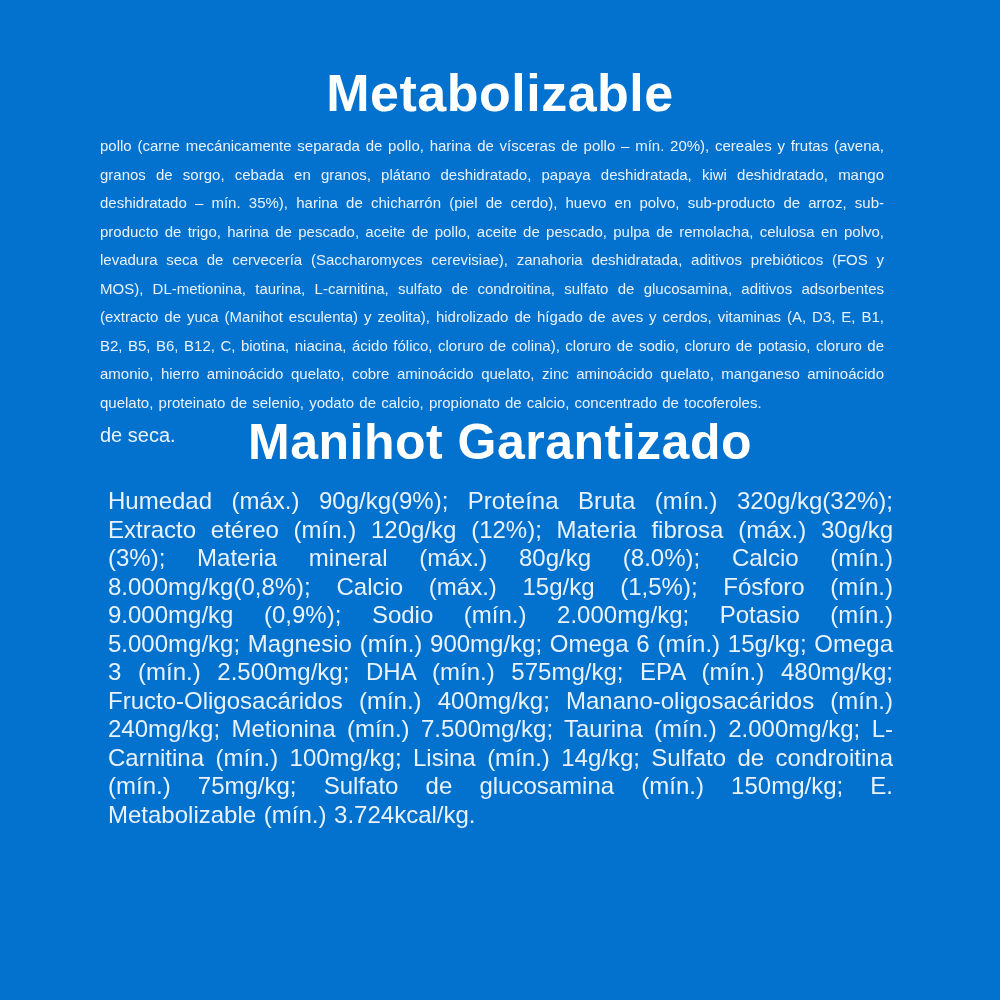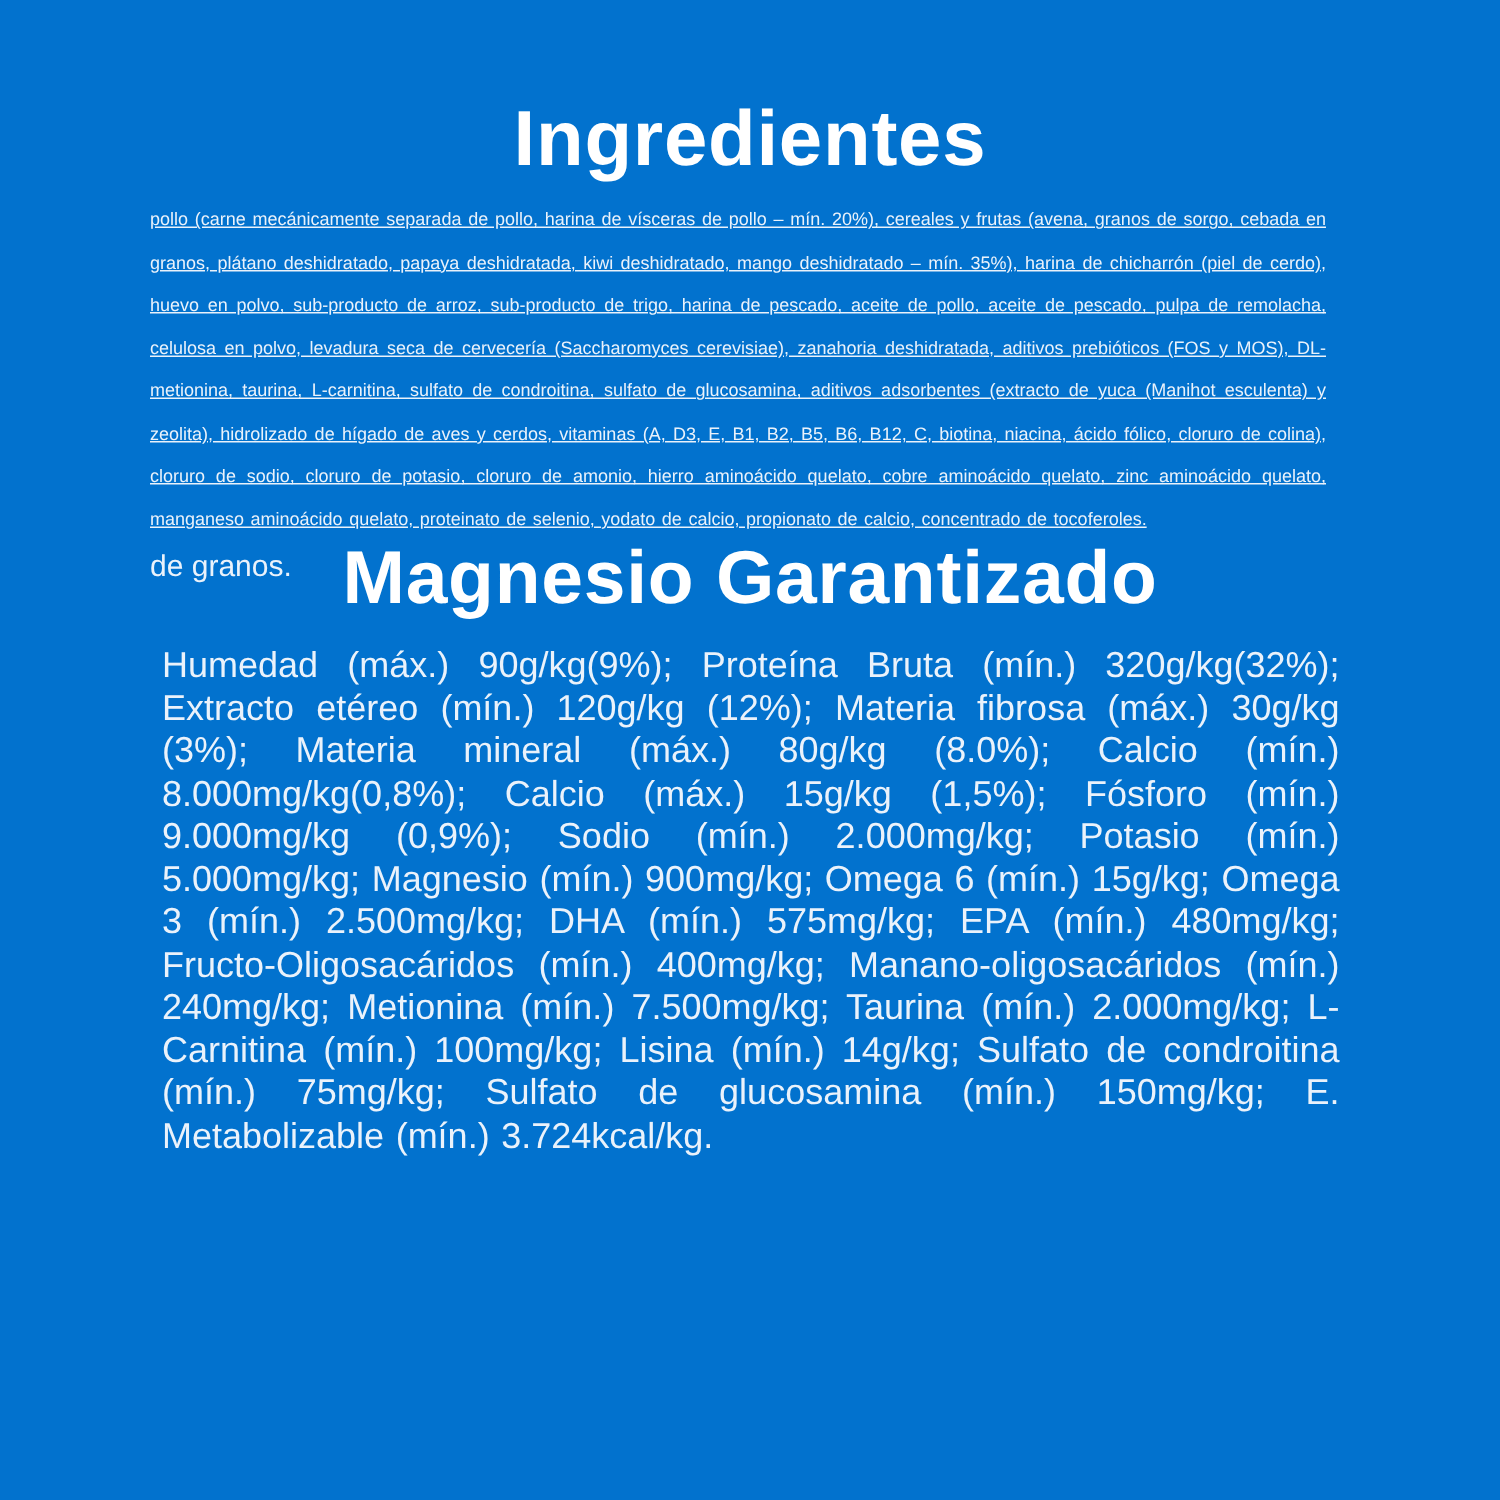--- a/index.html
+++ b/index.html
@@ -29,25 +29,24 @@
     text-align: center;
     font-size: 52px;
     line-height: 1.2;
     font-weight: 700;
     color: var(--heading-text);
     letter-spacing: 0.5px;
   }
   .ingredients-body,
   .substitutes-body {
     margin: 0 116px 0 100px;
-    font-size: 12px;
+    font-size: 15px;
     line-height: 28.5px;
     text-align: justify;
     word-spacing: 1px;
-    text-decoration: underline;
   }
   .ingredients-body { margin-top: 8px; }
   .analysis-heading-row {
     position: relative;
     height: 64px;
     margin-top: -2px;
   }
   .substitutes-tail {
     position: absolute;
     left: 100px;
@@ -73,25 +72,25 @@
     line-height: 28.5px;
     text-align: justify;
     word-spacing: 1px;
   }
 </style>
 </head>
 <body>
 
 <div class="label-panel">
 
-  <h1 class="main-heading">Ingredientes</h1>
+  <h1 class="main-heading">Metabolizable</h1>
 
   <div class="ingredients-body">pollo (carne mecánicamente separada de pollo, harina de vísceras de pollo – mín. 20%), cereales y frutas (avena, granos de sorgo, cebada en granos, plátano deshidratado, papaya deshidratada, kiwi deshidratado, mango deshidratado – mín. 35%), harina de chicharrón (piel de cerdo), huevo en polvo, sub-producto de arroz, sub-producto de trigo, harina de pescado, aceite de pollo, aceite de pescado, pulpa de remolacha, celulosa en polvo, levadura seca de cervecería (Saccharomyces cerevisiae), zanahoria deshidratada, aditivos prebióticos (FOS y MOS), DL-metionina, taurina, L-carnitina, sulfato de condroitina, sulfato de glucosamina, aditivos adsorbentes (extracto de yuca (Manihot esculenta) y zeolita), hidrolizado de hígado de aves y cerdos, vitaminas (A, D3, E, B1, B2, B5, B6, B12, C, biotina, niacina, ácido fólico, cloruro de colina), cloruro de sodio, cloruro de potasio, cloruro de amonio, hierro aminoácido quelato, cobre aminoácido quelato, zinc aminoácido quelato, manganeso aminoácido quelato, proteinato de selenio, yodato de calcio, propionato de calcio, concentrado de tocoferoles.</div>
 
 
   <div class="analysis-heading-row">
-    <span class="substitutes-tail">de granos.</span>
-    <h2 class="analysis-heading">Magnesio Garantizado</h2>
+    <span class="substitutes-tail">de seca.</span>
+    <h2 class="analysis-heading">Manihot Garantizado</h2>
   </div>
 
   <div class="analysis-body">Humedad (máx.) 90g/kg(9%); Proteína Bruta (mín.) 320g/kg(32%); Extracto etéreo (mín.) 120g/kg (12%); Materia fibrosa (máx.) 30g/kg (3%); Materia mineral (máx.) 80g/kg (8.0%); Calcio (mín.) 8.000mg/kg(0,8%); Calcio (máx.) 15g/kg (1,5%); Fósforo (mín.) 9.000mg/kg (0,9%); Sodio (mín.) 2.000mg/kg; Potasio (mín.) 5.000mg/kg; Magnesio (mín.) 900mg/kg; Omega 6 (mín.) 15g/kg; Omega 3 (mín.) 2.500mg/kg; DHA (mín.) 575mg/kg; EPA (mín.) 480mg/kg; Fructo-Oligosacáridos (mín.) 400mg/kg; Manano-oligosacáridos (mín.) 240mg/kg; Metionina (mín.) 7.500mg/kg; Taurina (mín.) 2.000mg/kg; L-Carnitina (mín.) 100mg/kg; Lisina (mín.) 14g/kg; Sulfato de condroitina (mín.) 75mg/kg; Sulfato de glucosamina (mín.) 150mg/kg; E. Metabolizable (mín.) 3.724kcal/kg.</div>
 
 </div>
 
 </body></html>

